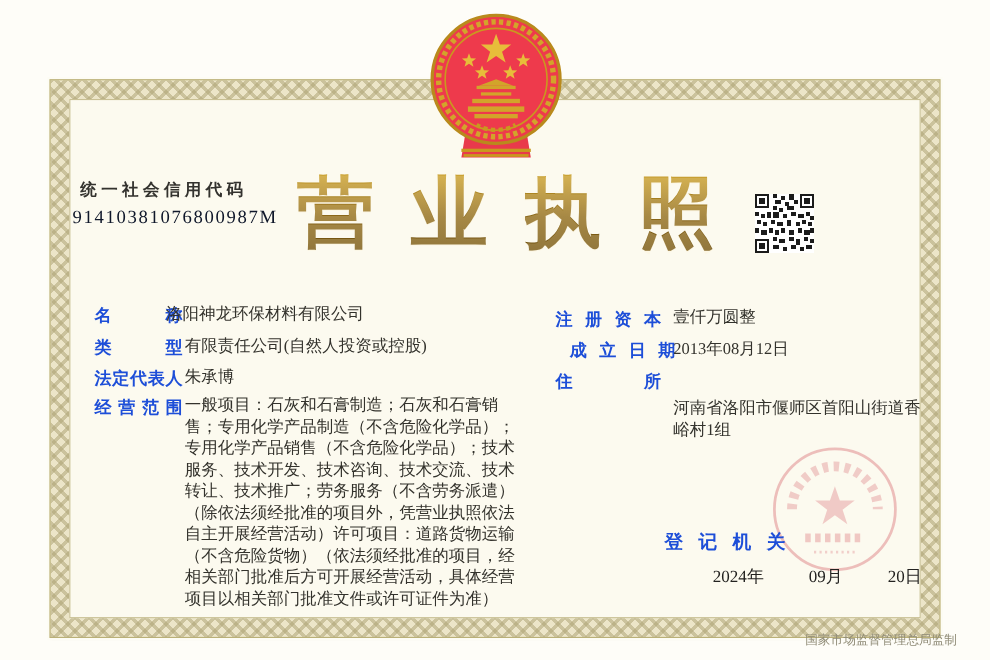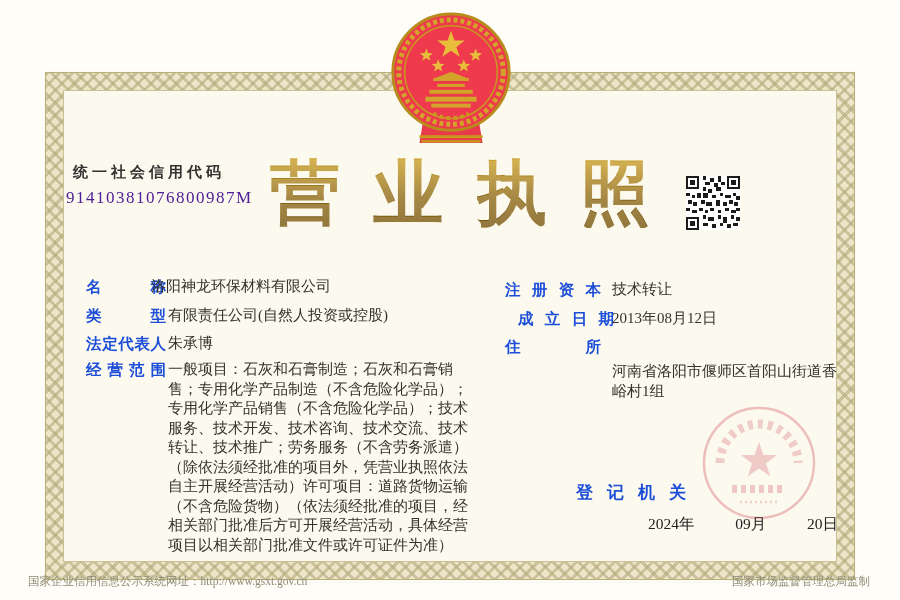--- a/index.html
+++ b/index.html
@@ -12,39 +12,39 @@
            repeating-linear-gradient(45deg, rgba(176,166,120,.55) 0 3px, rgba(255,255,255,0) 3px 9px),
            repeating-linear-gradient(-45deg, rgba(176,166,120,.55) 0 3px, rgba(255,255,255,0) 3px 9px);
          border:1px solid #bab077;box-shadow:0 0 0 2px #fdfcf4, 0 1px 2px rgba(120,110,60,.35);}
   .frame-inner{position:absolute;left:17px;top:17px;right:17px;bottom:17px;
          background:#fcfaef;border:1px solid #c9c094;}
   
   .emblem{position:absolute;left:382px;top:8px;width:138px;height:142px;}
   
   .code-label{position:absolute;left:73px;top:163px;font-family:"Liberation Sans",sans-serif;
          font-weight:bold;font-size:15px;letter-spacing:4px;color:#33322e;}
-  .code-value{position:absolute;left:66px;top:188px;font-size:17px;letter-spacing:1.5px;color:#4c1d95;}
+  .code-value{position:absolute;left:66px;top:188px;font-size:17px;letter-spacing:1.5px;color:#0f172a;}
   
   .title{position:absolute;left:270px;top:158px;width:380px;display:flex;justify-content:space-between;}
   .title span{font-family:"Liberation Sans",sans-serif;font-weight:bold;font-size:70px;line-height:1;
          background:linear-gradient(180deg,#c99f2a 0%,#8a671a 55%,#6d4f0e 100%);
          -webkit-background-clip:text;background-clip:text;color:transparent;
          text-shadow:0 1px 0 rgba(255,240,200,.25);}
   
   .qr{position:absolute;left:686px;top:176px;width:54px;height:54px;}
   .qr-caption{position:absolute;left:750px;top:181px;width:88px;font-size:10.5px;line-height:13px;
          color:#a39f90;letter-spacing:.5px;}
   
   .flabel{position:absolute;font-family:"Liberation Sans",sans-serif;font-weight:bold;font-size:15.5px;
          color:#1d4ed8;text-align:justify;text-align-last:justify;}
   .fvalue{position:absolute;font-size:15px;color:#33322c;line-height:19.5px;}
   
   .seal{position:absolute;left:698px;top:402px;width:122px;height:122px;opacity:.75;}
   
-  .reg-label{position:absolute;left:576px;top:481px;width:110px;}
+  .reg-label{position:absolute;left:604px;top:481px;width:110px;}
   .date-line{position:absolute;left:648px;top:514px;width:190px;display:flex;
          justify-content:space-between;font-size:15.5px;color:#232220;}
   
   .footer-left{position:absolute;left:28px;top:574px;font-size:11.5px;color:#8f8b76;}
   .footer-right{position:absolute;right:30px;top:574px;font-size:11.5px;color:#8f8b76;}
 </style>
 </head>
 <body>
 
 <div class="page">
@@ -164,21 +164,21 @@
   <div class="flabel" style="left:86px;top:306px;width:80px;">类型</div>
   <div class="fvalue" style="left:168px;top:306px;width:300px;">有限责任公司(自然人投资或控股)</div>
 
   <div class="flabel" style="left:86px;top:334px;width:80px;">法定代表人</div>
   <div class="fvalue" style="left:168px;top:334px;width:300px;">朱承博</div>
 
   <div class="flabel" style="left:86px;top:360px;width:80px;">经营范围</div>
   <div class="fvalue" style="left:168px;top:360px;width:302px;">一般项目：石灰和石膏制造；石灰和石膏销售；专用化学产品制造（不含危险化学品）；专用化学产品销售（不含危险化学品）；技术服务、技术开发、技术咨询、技术交流、技术转让、技术推广；劳务服务（不含劳务派遣）（除依法须经批准的项目外，凭营业执照依法自主开展经营活动）许可项目：道路货物运输（不含危险货物）（依法须经批准的项目，经相关部门批准后方可开展经营活动，具体经营项目以相关部门批准文件或许可证件为准）</div>
 
   <div class="flabel" style="left:505px;top:280px;width:96px;">注册资本</div>
-  <div class="fvalue" style="left:612px;top:280px;width:240px;">技术转让</div>
+  <div class="fvalue" style="left:612px;top:280px;width:240px;">壹仟万圆整</div>
 
   <div class="flabel" style="left:505px;top:309px;width:96px;margin-left:13px;">成立日期</div>
   <div class="fvalue" style="left:612px;top:309px;width:240px;">2013年08月12日</div>
 
   <div class="flabel" style="left:505px;top:337px;width:96px;">住所</div>
   <div class="fvalue" style="left:612px;top:337px;width:238px;margin-top:25px;">河南省洛阳市偃师区首阳山街道香峪村1组</div>
 
   <div class="seal">
     <svg viewBox="0 0 122 122" width="122" height="122">
       <circle cx="61" cy="61" r="55" fill="none" stroke="rgba(212,90,100,.5)" stroke-width="2.5"></circle>
@@ -189,16 +189,15 @@
     </svg>
   </div>
 
   <div class="flabel reg-label" style="font-size:17px;">登记机关</div>
   <div class="date-line">
     <span>2024年</span>
     <span>09月</span>
     <span>20日</span>
   </div>
 
-  <div class="footer-left">国家企业信用信息公示系统网址：http://www.gsxt.gov.cn</div>
   <div class="footer-right">国家市场监督管理总局监制</div>
 
 </div>
 
 </body></html>

